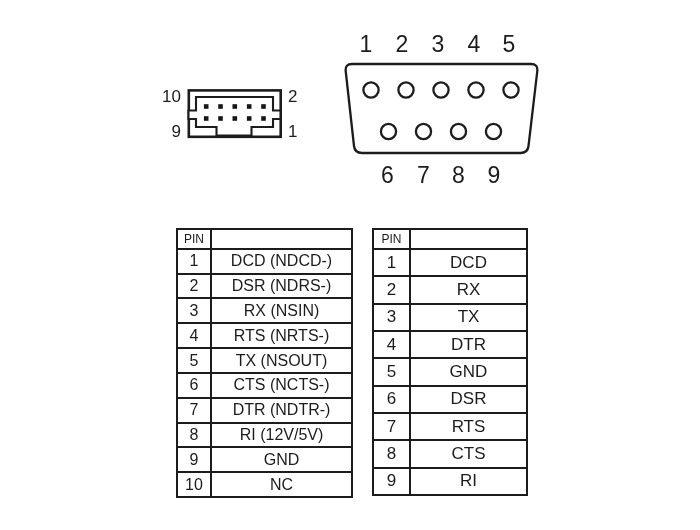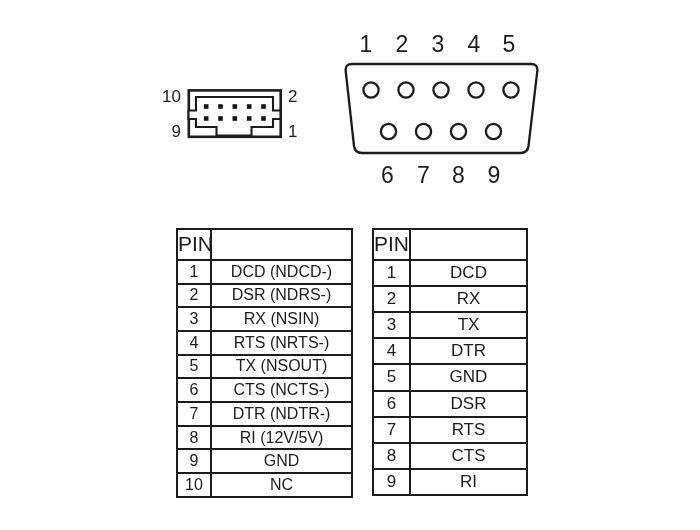--- a/index.html
+++ b/index.html
@@ -47,21 +47,21 @@
     border: 2px solid #1c1c1c;
     text-align: center;
     vertical-align: middle;
     padding: 0;
     font-weight: normal;
     color: #1c1c1c;
     overflow: hidden;
     white-space: nowrap;
   }
   table.pin-table th {
-    font-size: 21px;
+    font-size: 12px;
   }
   #left-table {
     left: 176px;
     top: 228px;
     width: 177px;
     height: 270px;
     font-size: 16px;
   }
   #right-table {
     left: 372px;

